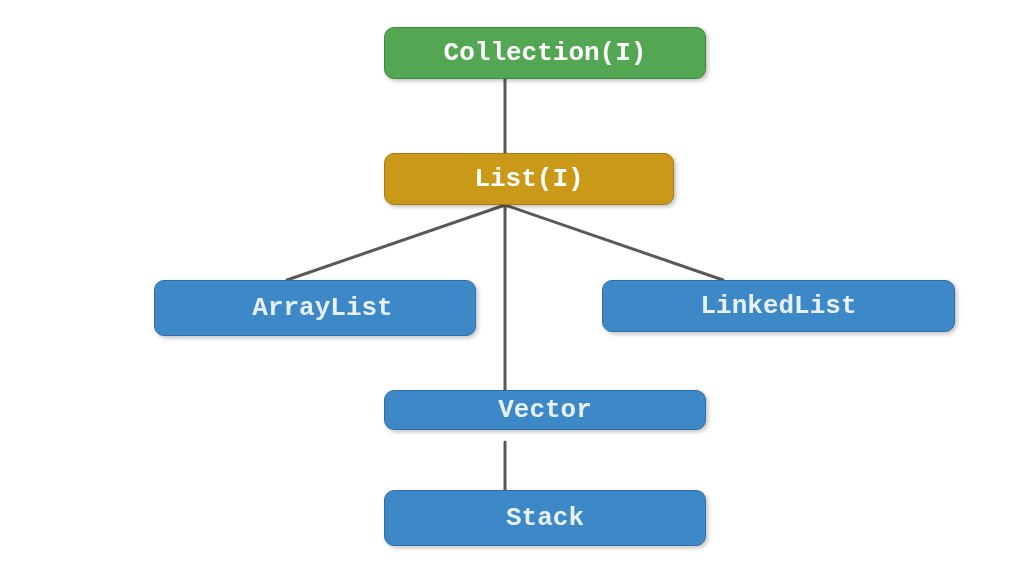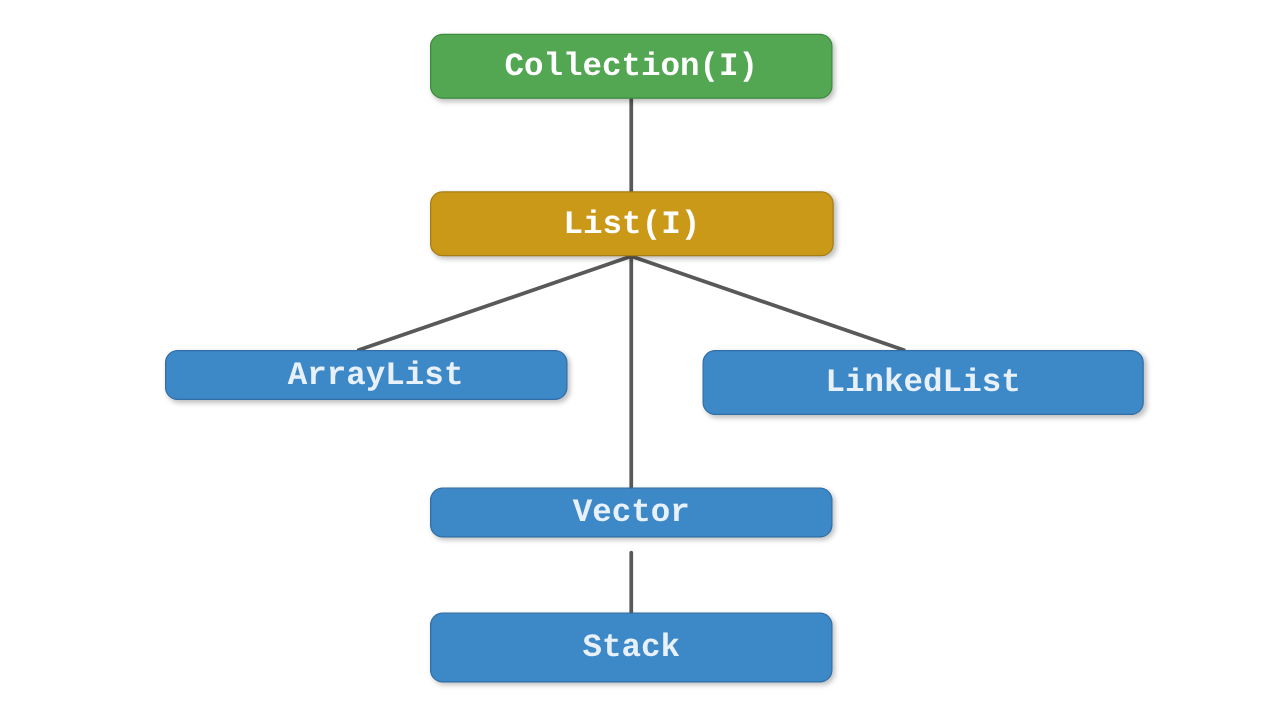--- a/index.html
+++ b/index.html
@@ -14,20 +14,21 @@
     .node {
       position: absolute;
       display: flex;
       align-items: center;
       justify-content: center;
       font-weight: bold;
       font-size: 26px;
       border-radius: 10px;
       box-shadow: 2px 2px 4px rgba(0,0,0,0.25);
       color: #fff;
+      margin-left: 40px;
     }
     .green {
       background: #53a753;
       border: 1px solid #3e8b3e;
     }
     .yellow {
       background: #cb9918;
       border: 1px solid #a67d14;
     }
     .blue {
@@ -50,24 +51,24 @@
     <line x1="505" y1="79" x2="505" y2="153" stroke="#595959" stroke-width="3" stroke-linecap="round"></line>
     <line x1="505" y1="205" x2="287" y2="280" stroke="#595959" stroke-width="3" stroke-linecap="round"></line>
     <line x1="505" y1="205" x2="723" y2="280" stroke="#595959" stroke-width="3" stroke-linecap="round"></line>
     <line x1="505" y1="205" x2="505" y2="390" stroke="#595959" stroke-width="3" stroke-linecap="round"></line>
     <line x1="505" y1="442" x2="505" y2="490" stroke="#595959" stroke-width="3" stroke-linecap="round"></line>
   </svg>
 
 <div class="node green" style="left: 344px; top: 27px; width: 322px; height: 52px;">
   <span>Collection(I)</span>
 </div>
-<div class="node yellow" style="left: 344px; top: 153px; width: 323px; height: 52px;">
+<div class="node yellow" style="left: 344px; top: 153px; width: 290px; height: 52px;">
   <span>List(I)</span>
 </div>
-<div class="node blue" style="left: 132px; top: 280px; width: 322px; height: 40px; padding-left: 15px;">
+<div class="node blue" style="left: 114px; top: 280px; width: 322px; height: 56px; padding-left: 15px;">
   <span>ArrayList</span>
 </div>
 <div class="node blue" style="left: 562px; top: 280px; width: 353px; height: 52px;">
   <span>LinkedList</span>
 </div>
 <div class="node blue" style="left: 344px; top: 390px; width: 322px; height: 40px;">
   <span>Vector</span>
 </div>
 <div class="node blue" style="left: 344px; top: 490px; width: 322px; height: 56px;">
   <span>Stack</span>

